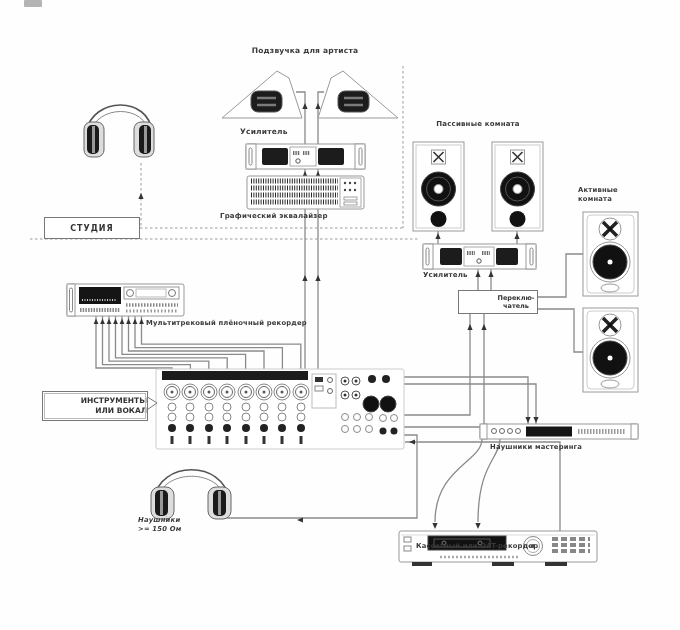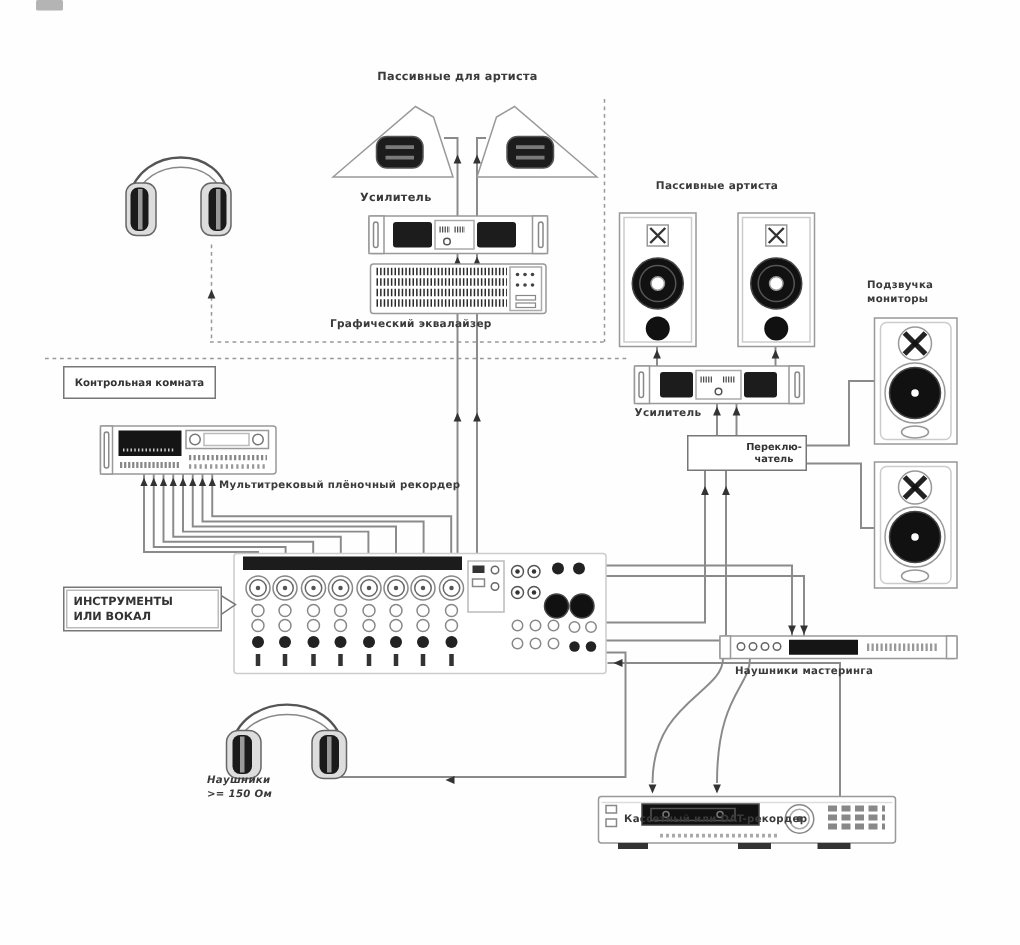--- a/index.html
+++ b/index.html
@@ -15,21 +15,21 @@
   #lbl-amp1{left:240px;top:128px;width:70px;font-size:7.5px;}
   #lbl-eq{left:192px;top:212px;width:130px;font-size:7px;margin-left:28px;}
   #box-studio{left:44px;top:217px;width:94px;height:20px;font-size:8px;letter-spacing:1px;}
   #box-control{left:42px;top:244px;width:100px;height:20px;font-size:6.8px;}
   #lbl-passive{left:423px;top:120px;width:110px;font-size:7px;}
   #lbl-active{left:578px;top:186px;width:50px;font-size:6.8px;}
   #lbl-amp2{left:423px;top:271px;width:70px;font-size:7px;}
   #box-switcher{left:458px;top:290px;width:42px;height:22px;font-size:6.5px;line-height:8px;padding-left:36px;}
   #lbl-multitrack{left:146px;top:319px;width:170px;font-size:6.8px;}
   #box-instruments{left:42px;top:391px;width:98px;height:28px;font-size:7.5px;line-height:10px;
-                   align-items:flex-start;padding-left:6px;box-sizing:content-box;}
+                   align-items:flex-end;padding-left:6px;box-sizing:content-box;}
   #lbl-headphones{left:138px;top:516px;width:70px;font-size:6.8px;font-style:italic;}
   #lbl-processor{left:490px;top:443px;width:120px;font-size:6.8px;}
   #lbl-dat{left:416px;top:542px;width:160px;font-size:6.8px;}
   #smudge{position:absolute;left:24px;top:0;width:18px;height:7px;background:#777;opacity:.55;border-radius:1px;z-index:3;}
 </style>
 </head>
 <body>
 
 <div id="stage">
 
@@ -378,30 +378,30 @@
       <rect x="404" y="546" width="7" height="5" fill="none" stroke="#888"></rect>
       <path d="M440,557 H520" stroke="#aaa" stroke-width="2.5" stroke-dasharray="2,2" fill="none"></path>
       <rect x="412" y="562" width="20" height="4" fill="#333"></rect>
       <rect x="492" y="562" width="22" height="4" fill="#333"></rect>
       <rect x="545" y="562" width="22" height="4" fill="#333"></rect>
     </g>
   </svg>
 
   <div id="smudge"></div>
 
-  <div class="lbl ctr" id="lbl-foldback">Пассивные для артиста</div>
+  <div class="lbl ctr" id="lbl-foldback">Подзвучка для артиста</div>
   <div class="lbl" id="lbl-amp1">Усилитель</div>
   <div class="lbl" id="lbl-eq">Графический эквалайзер</div>
 
-  <div class="box" id="box-control">
-    <span>Контрольная комната</span>
+  <div class="box" id="box-studio">
+    <span>СТУДИЯ</span>
   </div>
 
-  <div class="lbl ctr" id="lbl-passive">Пассивные артиста</div>
-  <div class="lbl" id="lbl-active">Подзвучка мониторы</div>
+  <div class="lbl ctr" id="lbl-passive">Пассивные комната</div>
+  <div class="lbl" id="lbl-active">Активные комната</div>
   <div class="lbl" id="lbl-amp2">Усилитель</div>
 
   <div class="box" id="box-switcher">
     <span>Переклю-</span>
     <span>чатель</span>
   </div>
 
   <div class="lbl" id="lbl-multitrack">Мультитрековый плёночный рекордер</div>
 
   <div class="box" id="box-instruments">

